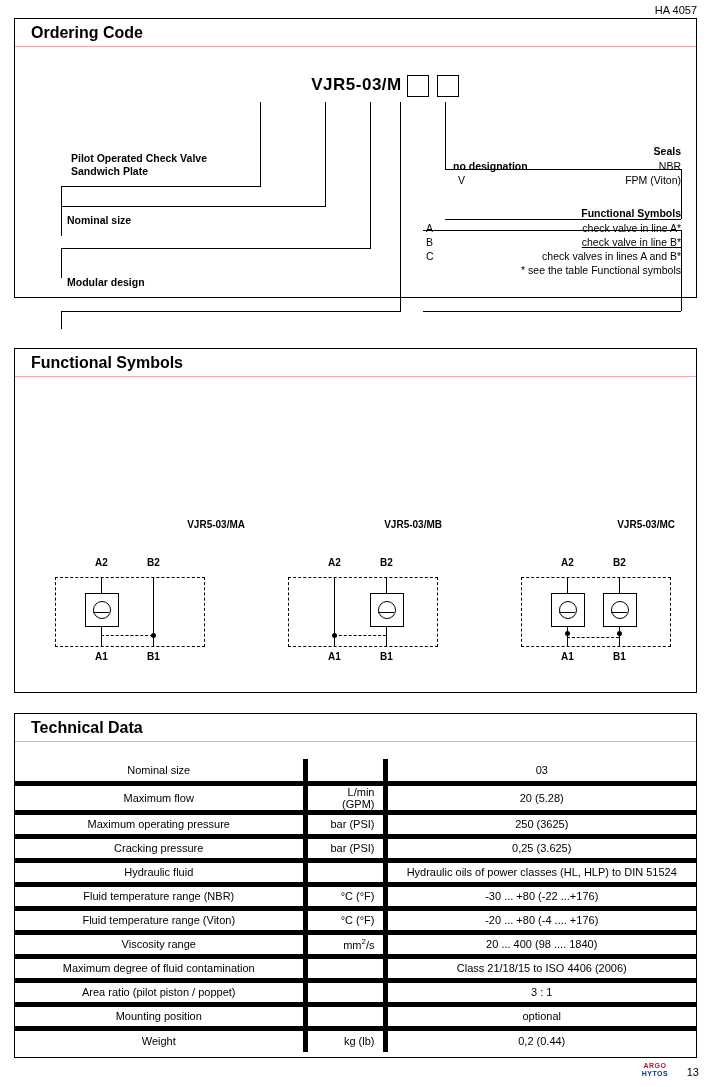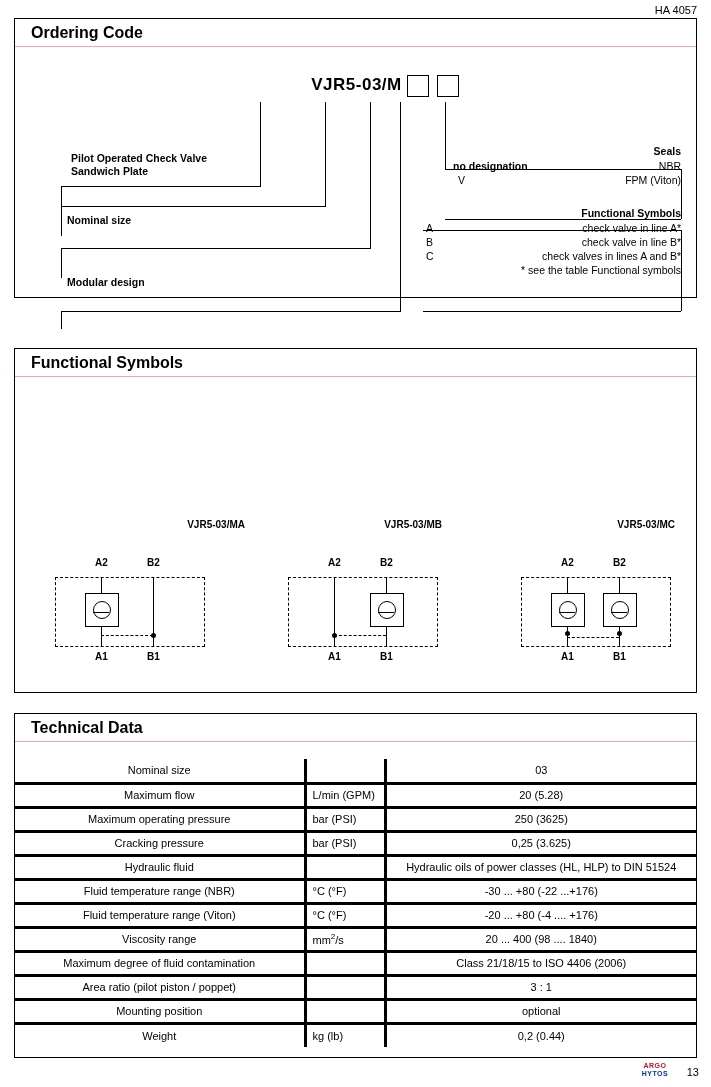--- a/index.html
+++ b/index.html
@@ -124,27 +124,27 @@
   
   #techdata{top:713px;height:345px;}
   .td-body{position:relative;}
   table.td{
     border-collapse:collapse;
     width:681px;
     font-size:11px;
     table-layout:fixed;
   }
   table.td td{
-    border:3px solid #000000;
+    border:5px solid #000000;
     height:24px;
     box-sizing:border-box;
     padding:0 6px;
   }
   .td .c-name{width:290px;text-align:center;}
-  .td .c-unit{width:80px;padding-right:8px;}
+  .td .c-unit{width:80px;text-align:right;padding-right:8px;}
   .td .c-val{text-align:center;}
   .td tr:first-child td{border-top:none;}
   .td td:first-child{border-left:none;}
   .td td:last-child{border-right:none;}
   .td tr:last-child td{border-bottom:none;}
   .td-spacer{height:17px;}
   sup{font-size:8px;vertical-align:super;}
 
   
   .footer-logo{
@@ -217,21 +217,21 @@
       <div class="hline" style="left:408px;top:183px;width:258px;"></div>
 
       <div class="lbl-n" style="left:411px;top:175px;">A</div>
       <div class="lbl-n" style="left:411px;top:189px;">B</div>
       <div class="lbl-n" style="left:411px;top:203px;">C</div>
 
       <div class="right-block" style="left:420px;top:160px;width:246px;">
         <b>Functional Symbols</b>
       </div>
       <div class="right-block" style="left:420px;top:175px;width:246px;">check valve in line A*</div>
-      <div class="right-block" style="left:420px;top:189px;width:246px;">check valve in line B*</div>
+      <div class="right-block" style="left:420px;top:189px;width:246px;text-decoration:underline;">check valve in line B*</div>
       <div class="right-block" style="left:420px;top:203px;width:246px;">check valves in lines A and B*</div>
       <div class="right-block" style="left:420px;top:217px;width:246px;">* see the table Functional symbols</div>
 
     </div>
   </div>
 
   <div class="section" id="funcsym">
     <div class="sec-title">Functional Symbols</div>
     <div class="fs-body">
 

